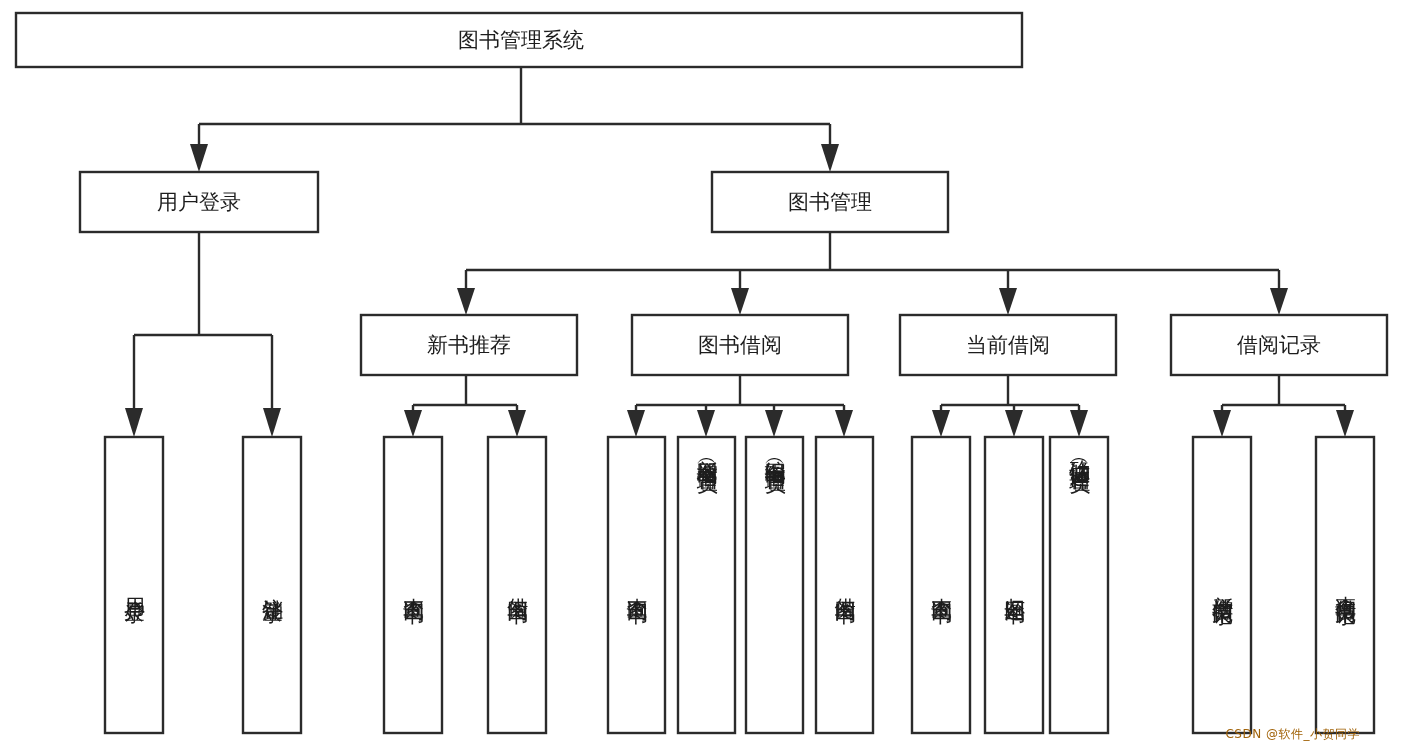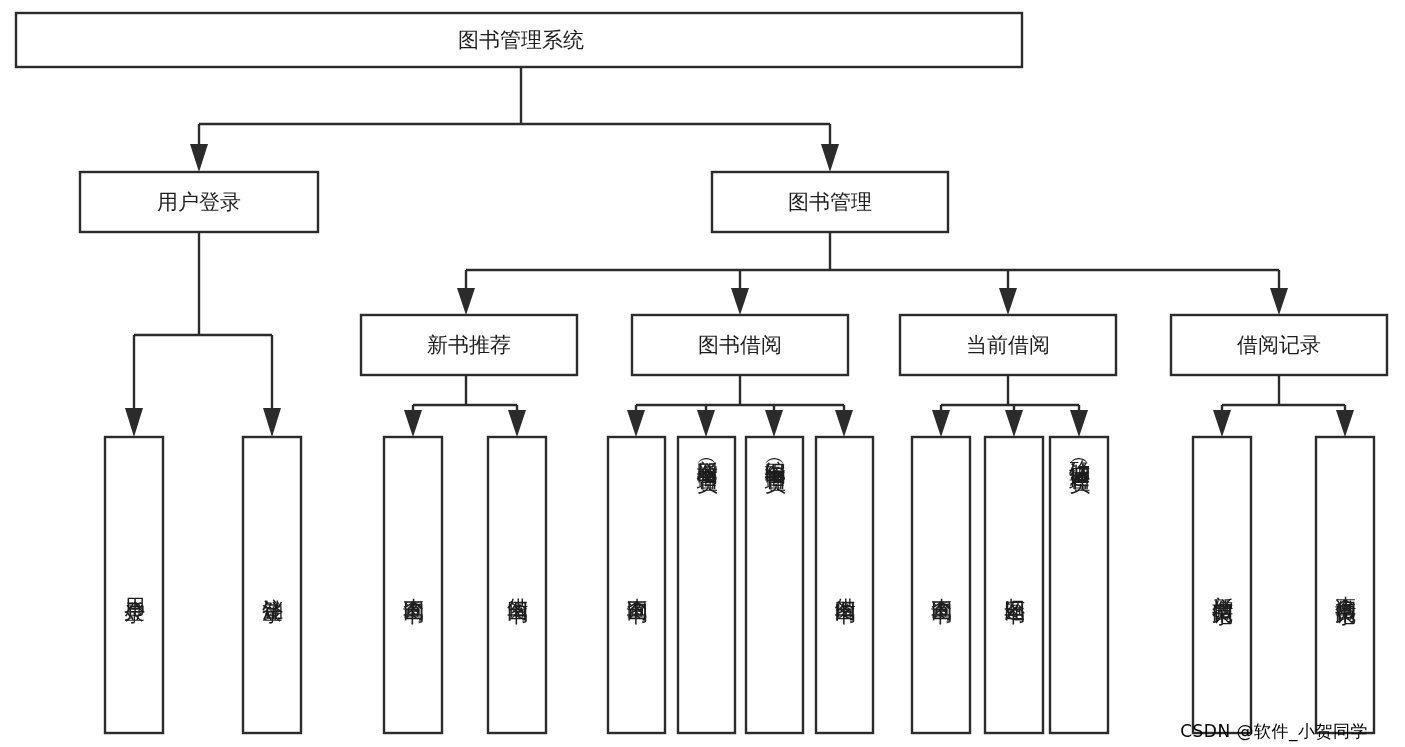--- a/index.html
+++ b/index.html
@@ -58,25 +58,25 @@
     font-size: 21px;
     line-height: 1.12;
     color: #1d1d1d;
     letter-spacing: 2px;
     white-space: nowrap;
     text-align: center;
     pointer-events: none;
   }
   .watermark {
     position: absolute;
-    right: 0;
+    right: 8px;
     bottom: 4px;
     font-family: "DejaVu Sans", "Liberation Sans", sans-serif;
-    font-size: 17px;
-    color: #000000;
+    font-size: 12px;
+    color: #a16207;
     white-space: nowrap;
     letter-spacing: 0.5px;
   }
 </style>
 </head>
 <body>
 
 <div id="diagram-root">
 
   <svg class="diagram-canvas" viewBox="0 0 1405 747">

